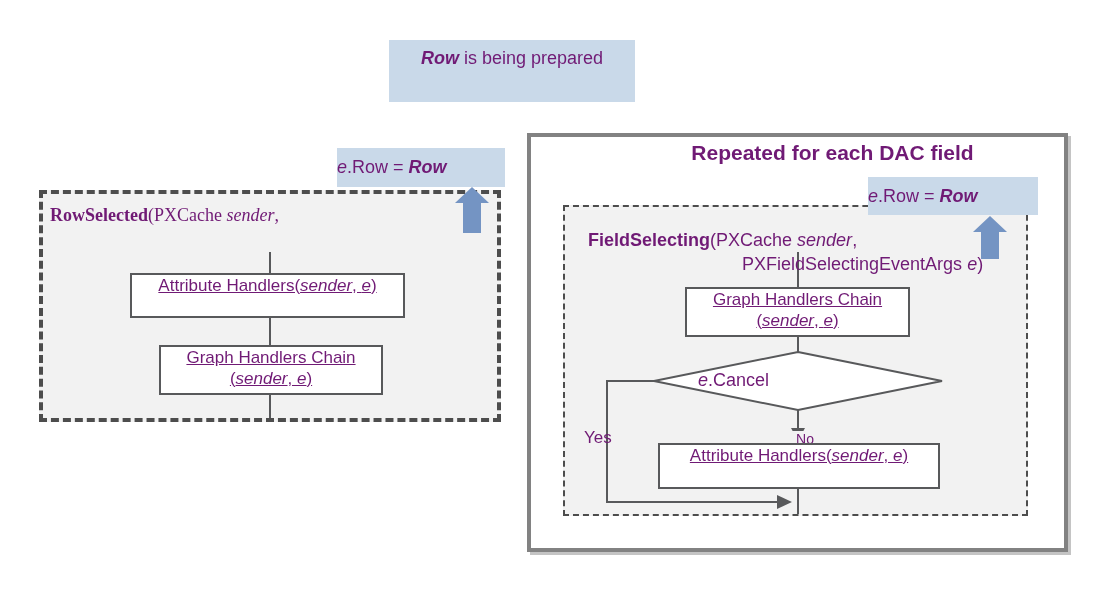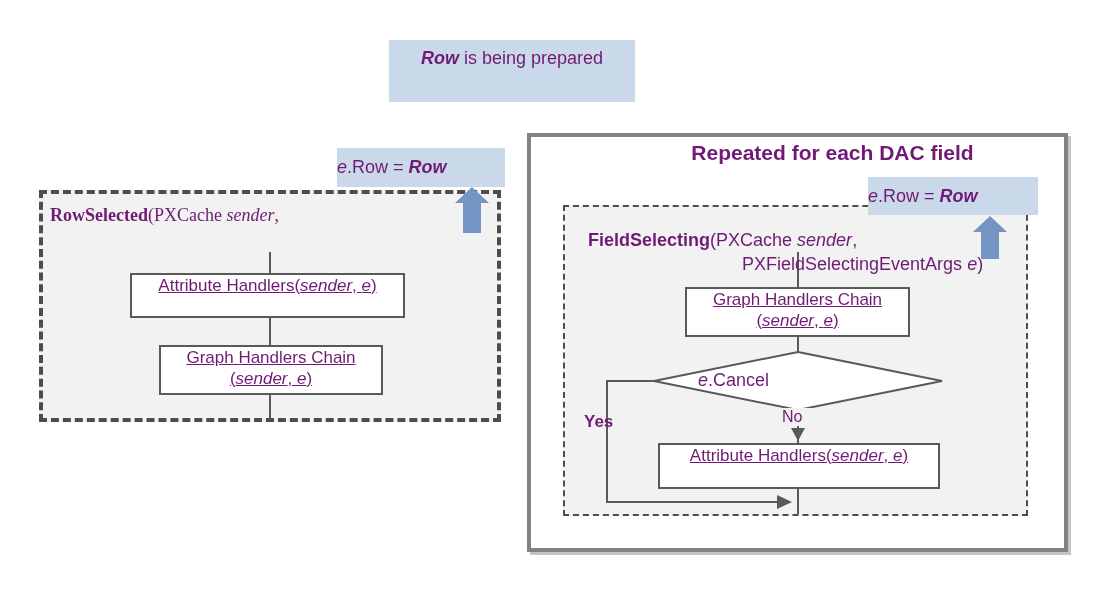--- a/index.html
+++ b/index.html
@@ -40,23 +40,23 @@
     text-align:center;font-size:17px;line-height:21px;z-index:3;
     display:flex;flex-direction:column;justify-content:flex-start;text-decoration:underline;}
   #attr-left{left:130px;top:273px;width:275px;height:45px;}
   #graph-left{left:159px;top:345px;width:224px;height:50px;}
   #graph-right{left:685px;top:287px;width:225px;height:50px;}
   #attr-right{left:658px;top:443px;width:282px;height:46px;}
 
   
   #decision-label{position:absolute;left:698px;top:370px;width:200px;text-align:left;
     font-size:18px;z-index:3;}
-  #yes-label{position:absolute;left:584px;top:412px;font-size:17px;z-index:3;font-weight:bold;}
-  #no-label{position:absolute;left:782px;top:408px;width:32px;text-align:left;
-    font-size:16px;background:var(--panel_bg,#f2f2f2);z-index:3;}
+  #yes-label{position:absolute;left:584px;top:428px;font-size:17px;z-index:3;}
+  #no-label{position:absolute;left:782px;top:431px;width:32px;text-align:right;
+    font-size:14px;background:var(--panel_bg,#f2f2f2);z-index:3;}
 
   
   #overlay{position:absolute;left:0;top:0;z-index:2;pointer-events:none;}
   .flowline{stroke:var(--line,#58595b);stroke-width:2;fill:none;}
   .shape{fill:#fff;stroke:var(--line,#58595b);stroke-width:2;}
   .head{fill:var(--line,#58595b);stroke:none;}
   .block-arrow{fill:var(--arrow_blue,#7494c3);stroke:none;}
 </style>
 </head>
 <body>

